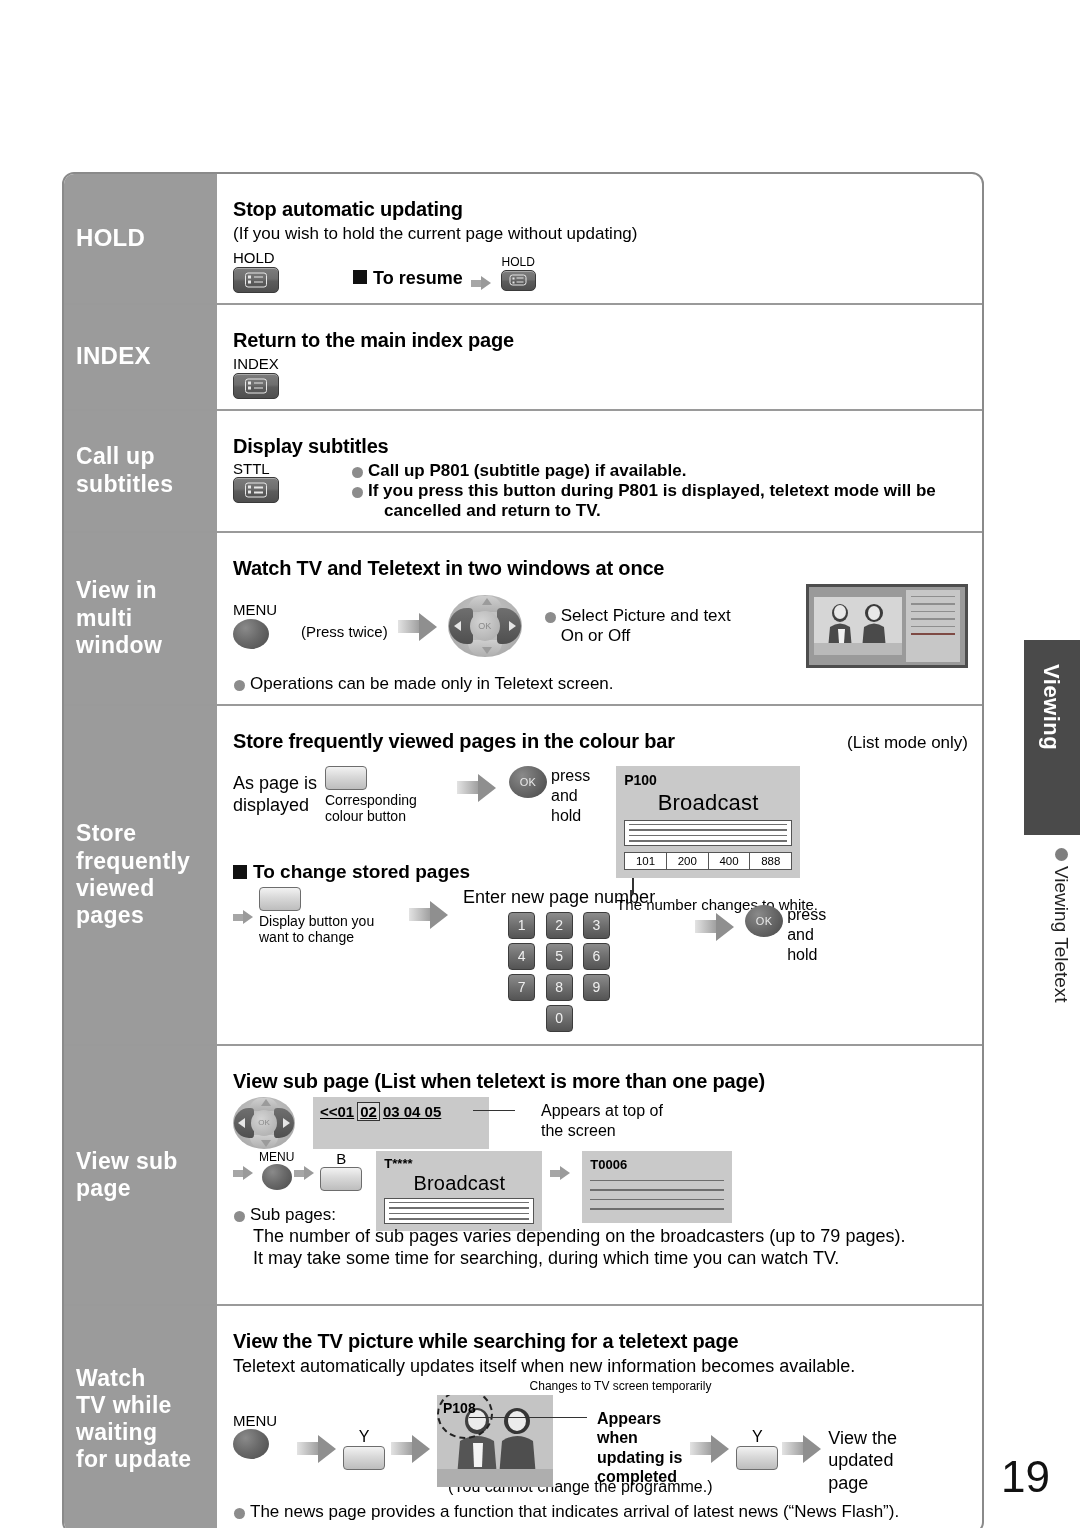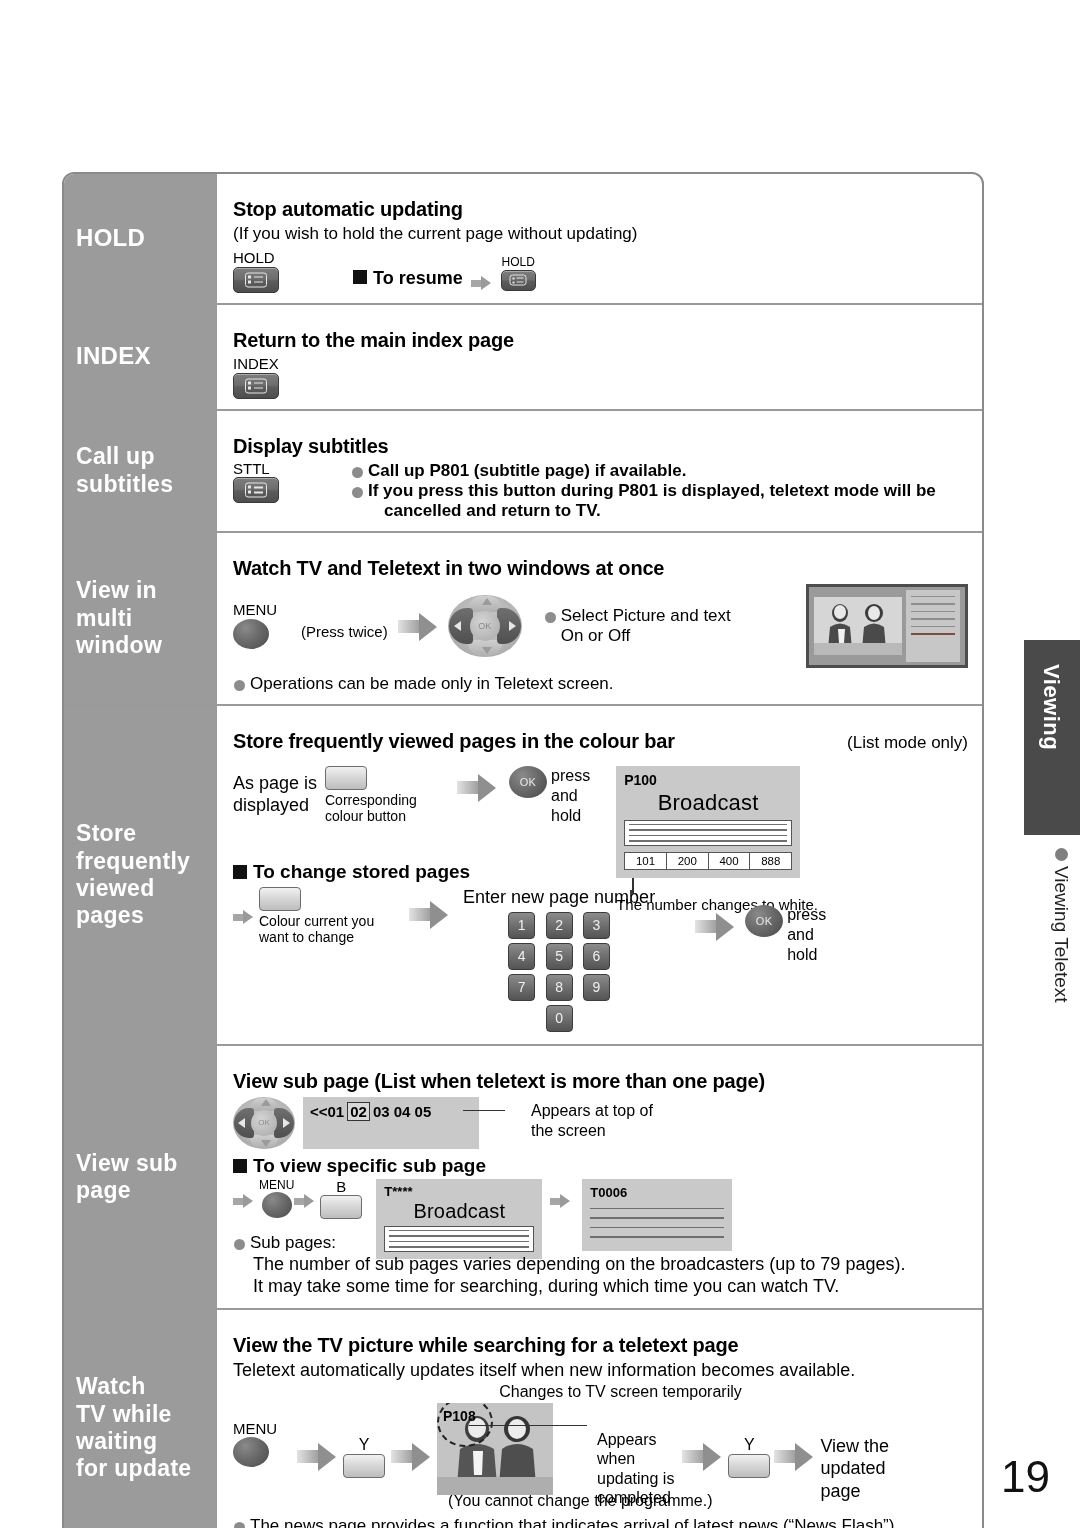--- a/index.html
+++ b/index.html
@@ -445,21 +445,21 @@
           </div>
         </div>
 
         <div class="sqbullet" style="margin-top:-52px; font-size:19px;">To change stored pages</div>
 
         <div style="display:flex; align-items:flex-start; margin-top:4px;">
           <span class="arrow-sm" style="margin-top:22px;"></span>
           <div style="width:150px; margin-left:4px;">
             <div class="colour-btn"></div>
             <div class="tiny" style="line-height:1.2; margin-top:2px;">
-              <div>Colour current you</div>
+              <div>Display button you</div>
               <div>want to change</div>
             </div>
           </div>
           <span class="arrow-big" style="margin-top:12px;"></span>
           <div style="margin-left:14px; text-align:center;">
             <div style="font-size:18px; margin-bottom:2px;">Enter new page number</div>
             <div>
               <div class="num-key">1</div>
               <div class="num-key">2</div>
               <div class="num-key">3</div>
@@ -507,37 +507,36 @@
               <div class="up"></div>
               <div class="dn"></div>
             <div class="lft"></div>
               <div class="rgt"></div>
             <div class="ok">OK</div>
             <i class="tri-u"></i>
               <i class="tri-d"></i>
               <i class="tri-l"></i>
               <i class="tri-r"></i>
           </div>
-          <div style="margin-left:8px;">
+          <div style="margin-left:18px;text-decoration:underline;">
             <div class="scr-grey" style="width:176px; height:52px; padding:5px 7px; box-sizing:border-box; position:relative;">
               <div style="font-size:15px; font-weight:bold; display:flex; align-items:center; gap:3px;">
                 <span>&lt;&lt;01</span>
                 <span style="border:1px solid #333; padding:0 2px; background:#d8d8d8;">02</span>
                 <span>03 04 05</span>
               </div>
               <div style="position:absolute; left:160px; top:13px; width:42px; height:1.5px; background:#333;"></div>
             </div>
           </div>
           <div style="margin-left:52px; font-size:16px; line-height:1.25; margin-top:4px;">
             <div>Appears at top of</div>
             <div>the screen</div>
           </div>
         </div>
 
-        <div class="sqbullet" style="margin-top:6px; font-size:19px;">To view specific sub page</div>
 
         <div style="display:flex; align-items:flex-start; margin-top:2px;">
           <span class="arrow-sm" style="margin-top:14px;"></span>
           <div style="text-align:center; margin-left:4px;">
             <div class="key-cap tinycap">MENU</div>
             <div class="menu-btn" style="width:30px;height:26px;"></div>
           </div>
           <span class="arrow-sm" style="margin-top:14px;"></span>
           <div style="text-align:center; margin-left:4px;">
             <div class="key-cap tinycap" style="font-size:15px;">B</div>
@@ -586,21 +585,21 @@
         <div>
           <div>Watch</div>
           <div>TV while</div>
           <div>waiting</div>
           <div>for update</div>
         </div>
       </div>
       <div class="cell-body">
         <h3 class="sec">View the TV picture while searching for a teletext page</h3>
         <div class="sub" style="font-size:18px;">Teletext automatically updates itself when new information becomes available.</div>
-        <div style="text-align:center; font-size:16px; margin-top:2px; padding-left:40px;">Changes to TV screen temporarily</div>
+        <div style="text-align:center; font-size:12px; margin-top:2px; padding-left:40px;">Changes to TV screen temporarily</div>
 
         <div style="display:flex; align-items:flex-start; margin-top:2px;">
           <div style="text-align:left; width:64px; margin-top:18px;">
             <div class="key-cap">MENU</div>
             <div class="menu-btn"></div>
           </div>
           <span class="arrow-big" style="margin-top:38px;"></span>
           <div style="text-align:center; margin:34px 6px 0 6px;">
             <div class="key-cap" style="font-size:16px;">Y</div>
             <div class="colour-btn"></div>
@@ -619,21 +618,21 @@
                 <ellipse cx="80" cy="26" rx="9" ry="10" fill="#ececec"></ellipse>
                 <path d="M62 82 L65 46 Q80 36 96 46 L99 82 Z" fill="#4e4e4e"></path>
                 <rect x="0" y="74" width="116" height="18" fill="#aeaeae"></rect>
               </svg>
               <div style="position:absolute; left:6px; top:5px; font-size:14px; font-weight:bold;">P108</div>
               <div style="position:absolute; left:0px; top:-6px; width:52px; height:46px; border:2px dashed #222; border-radius:50%;"></div>
             </div>
             <div style="position:absolute; left:32px; top:22px; width:118px; height:1.5px; background:#333;"></div>
           </div>
 
-          <div style="margin-left:44px; font-size:16px; line-height:1.22; margin-top:27px;">
+          <div style="margin-left:44px; font-size:16px; line-height:1.22; margin-top:14px;font-weight:bold;">
             <div>Appears</div>
             <div>when</div>
             <div>updating is</div>
             <div>completed</div>
           </div>
 
           <span class="arrow-big" style="margin:38px 0 0 8px;"></span>
           <div style="text-align:center; margin:34px 4px 0 6px;">
             <div class="key-cap" style="font-size:16px;">Y</div>
             <div class="colour-btn"></div>

